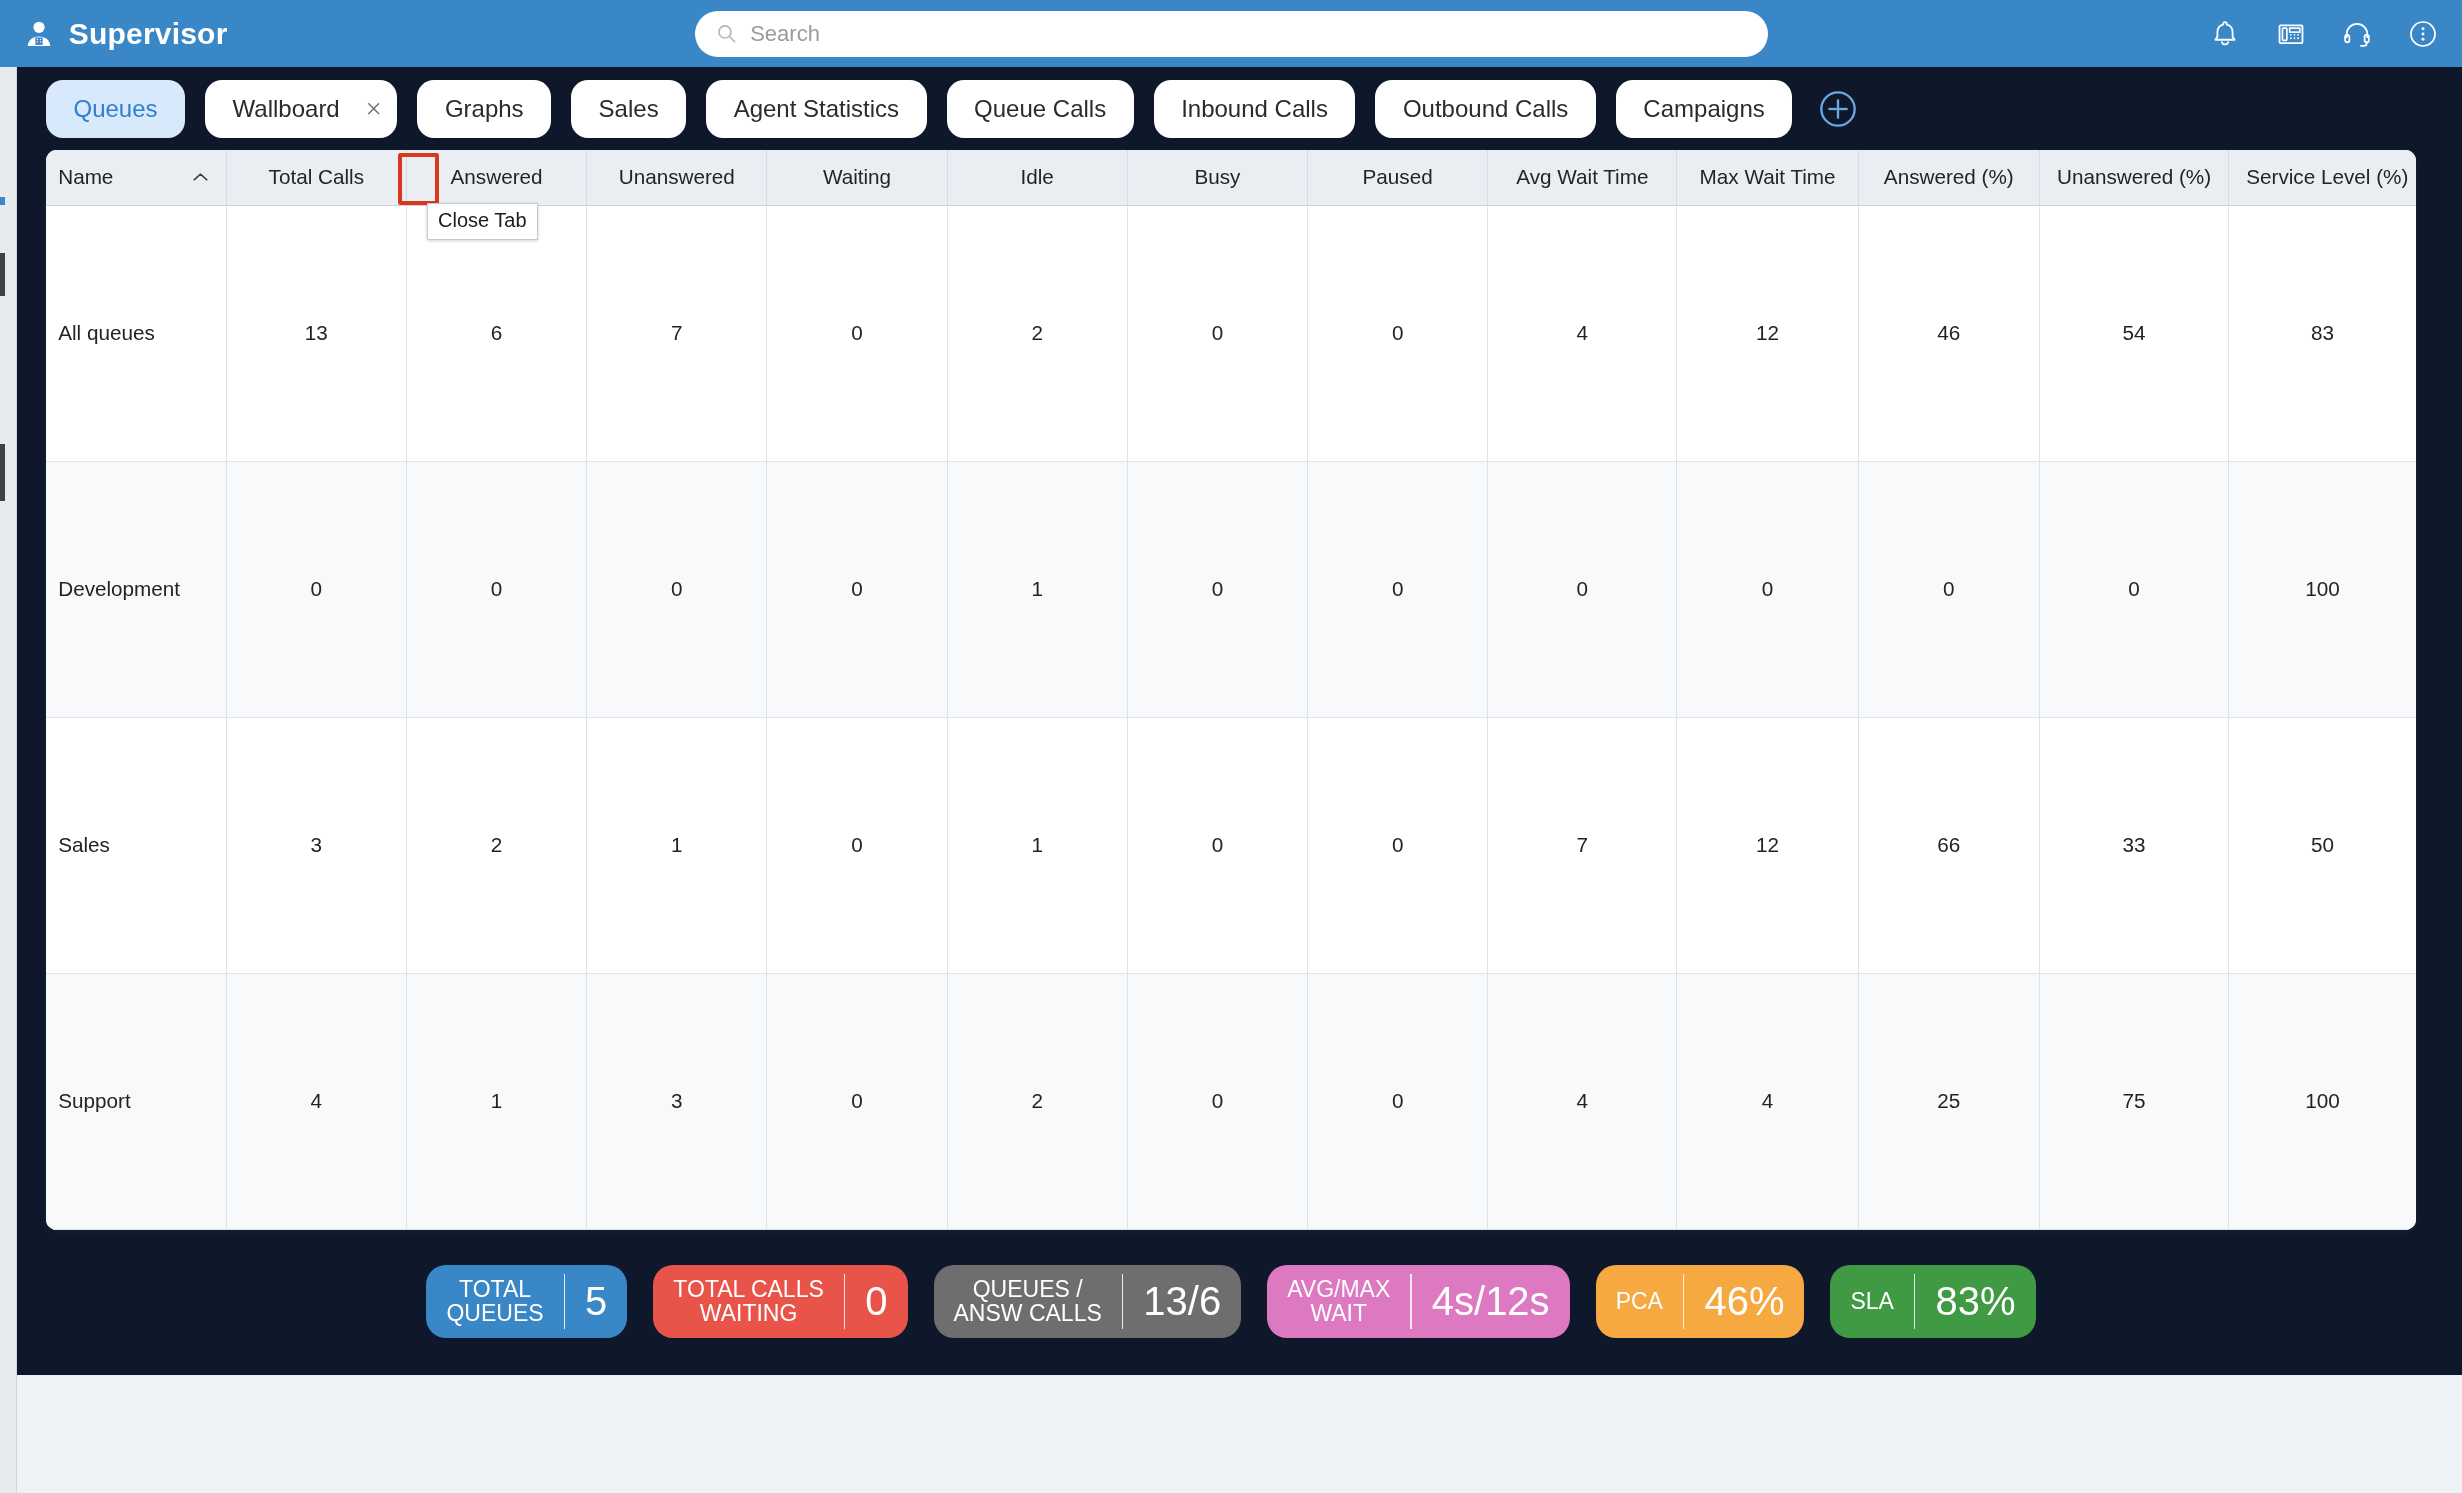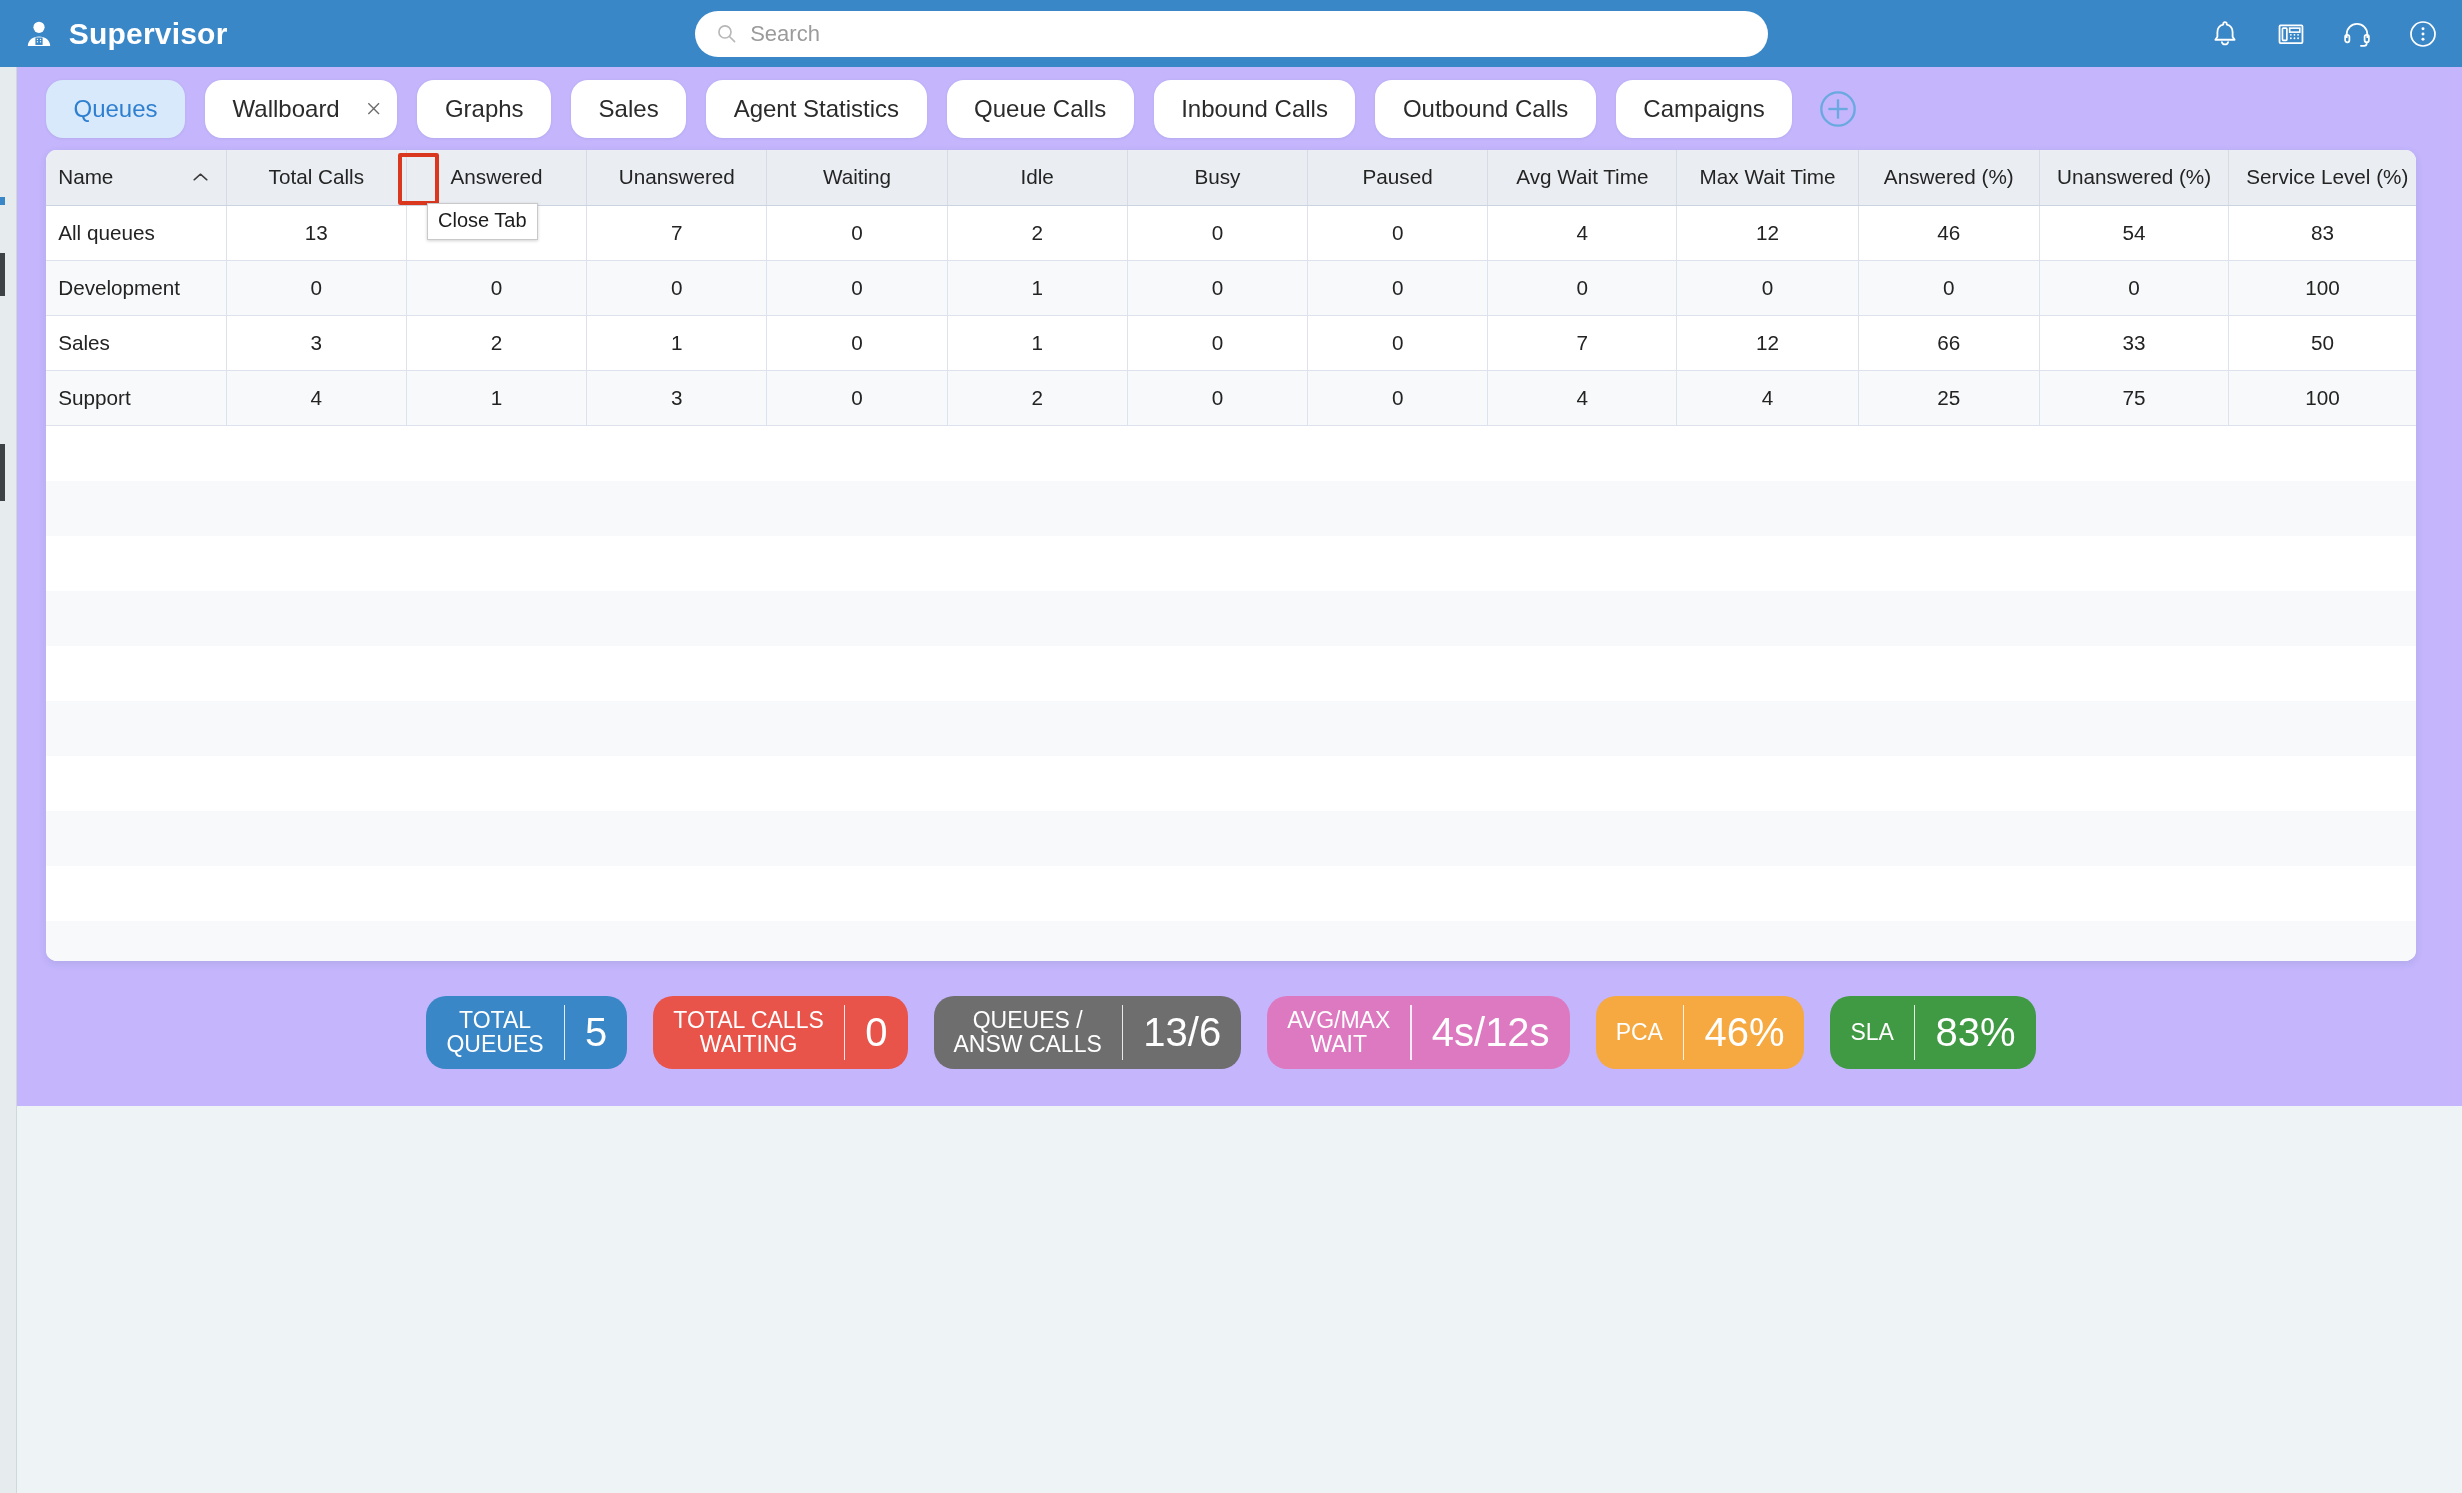--- a/index.html
+++ b/index.html
@@ -9,22 +9,22 @@
     width: 2462px;
     height: 1494px;
     overflow: hidden;
     font-family: "Liberation Sans", sans-serif;
     background: #eef3f5;
   }
 
   .app {
     position: relative;
     width: 2462px;
-    height: 1106px;
-    background: #c4b5fd;
+    height: 1375px;
+    background: #0f172a;
     display: flex;
     flex-direction: column;
   }
 
   
   .left-edge {
     position: absolute;
     left: 0; top: 0;
     width: 17px; height: 1494px;
     background: #e6eced;
@@ -188,21 +188,21 @@
 
   
   .panel {
     margin: 0 46px 7px 46px;
     background: #ffffff;
     border-radius: 10.7px;
     box-shadow: 0 2.3px 7.7px rgba(70,95,115,0.13);
     overflow: hidden;
     flex: 1 1 auto;
     display: flex;
-    flex-direction: column;
+    flex-direction: row;
     min-height: 0;
     position: relative;
     z-index: 10;
   }
 
   table.qtable {
     width: 100%;
     border-collapse: collapse;
     table-layout: fixed;
   }

